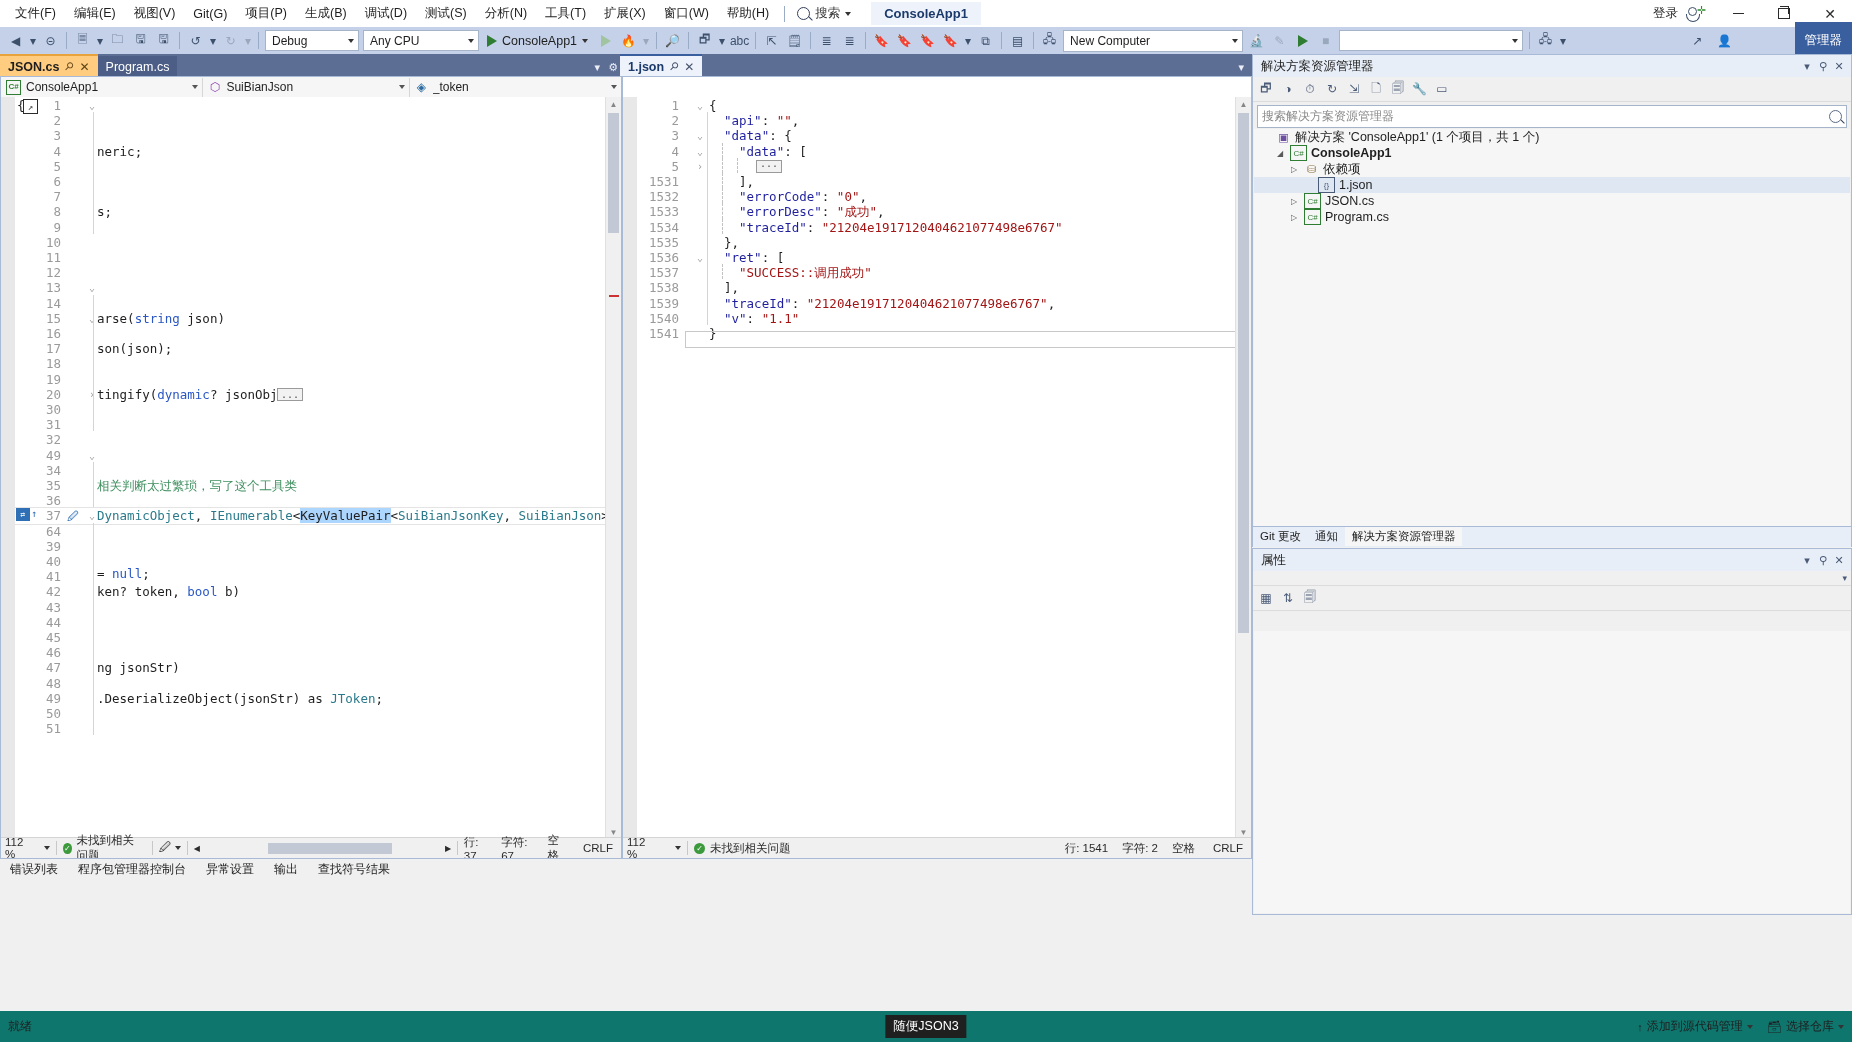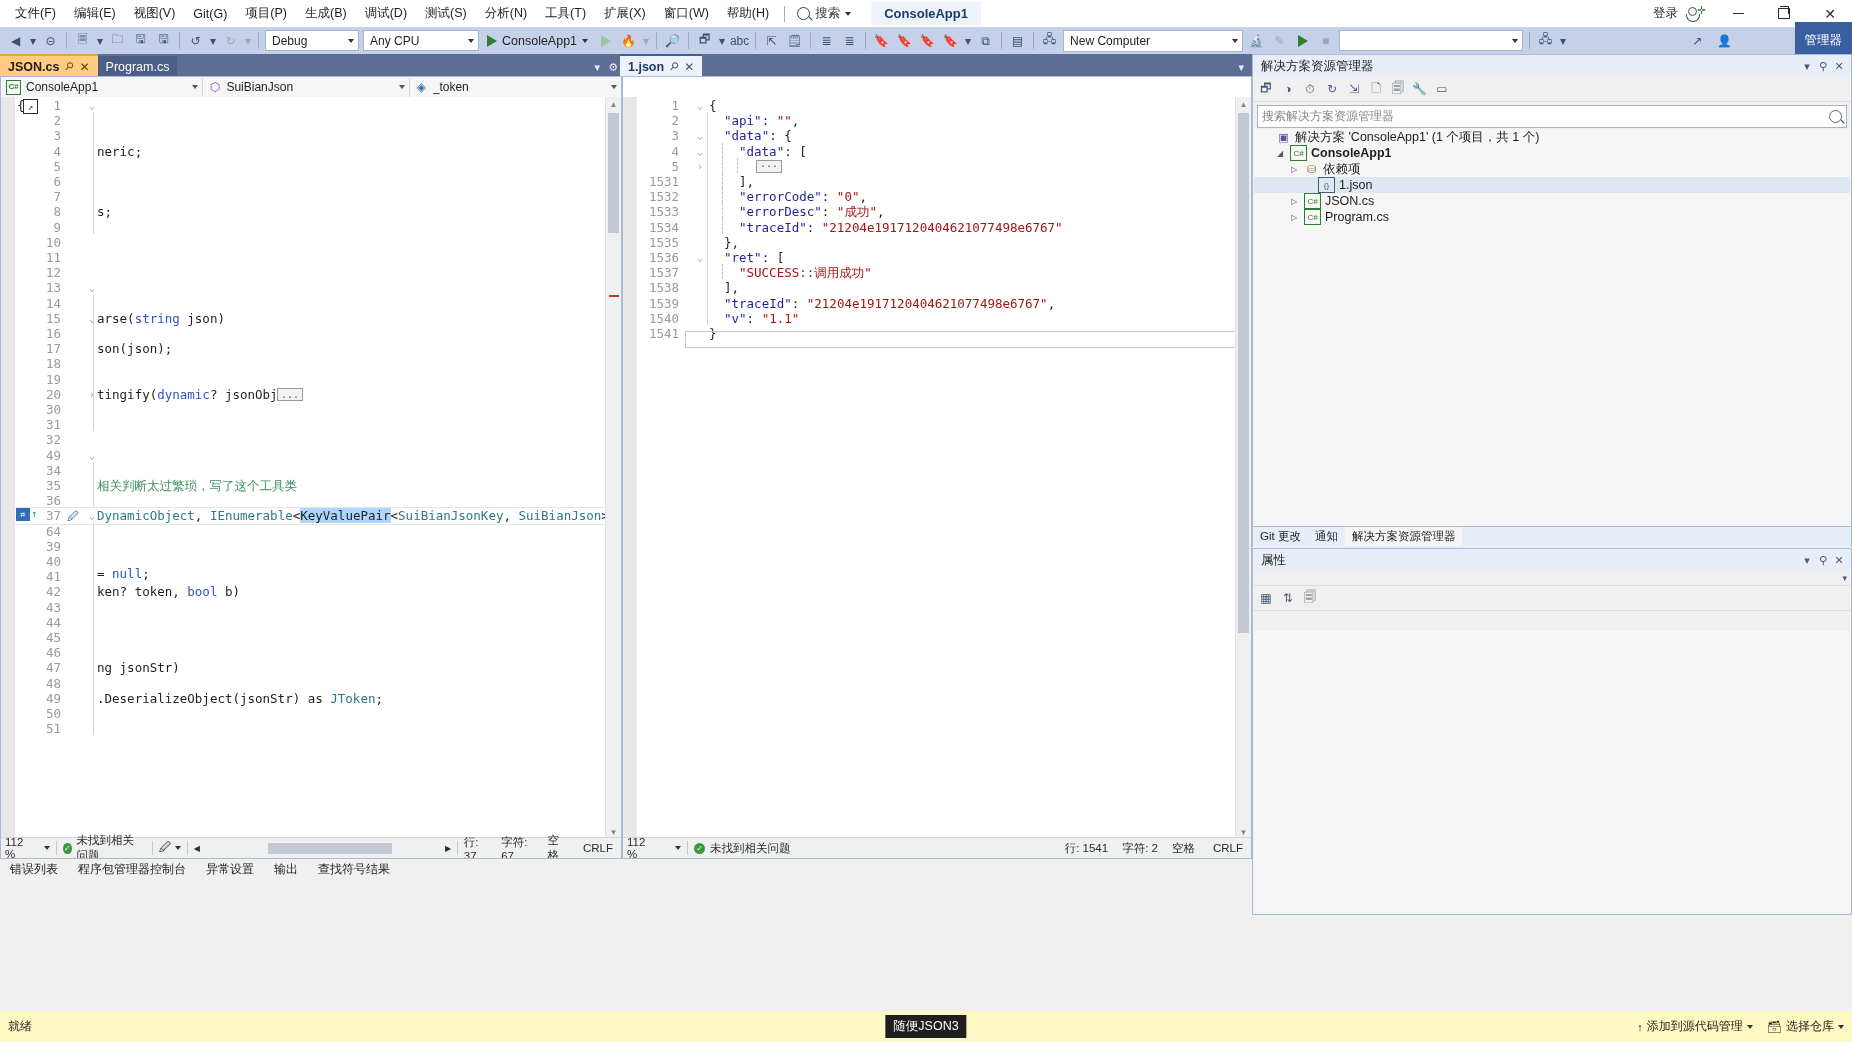--- a/index.html
+++ b/index.html
@@ -113,21 +113,21 @@
   .tico{width:15px;height:14px;display:flex;align-items:center;justify-content:center;font-size:10px;}
   .props-tabs{height:18px;background:#e8eef7;display:flex;align-items:center;gap:0;font-size:11.5px;}
   .ptab{padding:2px 7px;color:#1e1e1e;}
   .ptab.active{background:#f6f6f6;border-top:1px solid #a9bad6;}
 
   
   .bottom-tabs{position:absolute;left:0;bottom:163px;width:1252px;height:20px;background:#f0f0f0;display:flex;align-items:center;}
   .btab{font-size:12px;color:#1e1e1e;padding:2px 10px;}
 
   
-  .taskbar{position:absolute;left:0;right:0;bottom:0;height:31px;background:#fef9c3;display:flex;align-items:center;font-size:12px;}
+  .taskbar{position:absolute;left:0;right:0;bottom:0;height:31px;background:#0f766e;display:flex;align-items:center;font-size:12px;}
   .tb-left{padding-left:8px;color:#1e1e1e;}
   .tb-center{position:absolute;left:50%;transform:translateX(-50%);display:flex;align-items:center;}
   .tb-chip{background:#1f1f1f;color:#ffffff;padding:3px 8px;font-size:12.5px;}
   .tb-rightgrp{position:absolute;right:8px;display:flex;align-items:center;gap:14px;color:#1e1e1e;}
   .tb-lnk{display:flex;align-items:center;gap:4px;}
   .up-arrow{font-size:11px;}
 </style>
 </head>
 <body>
 

